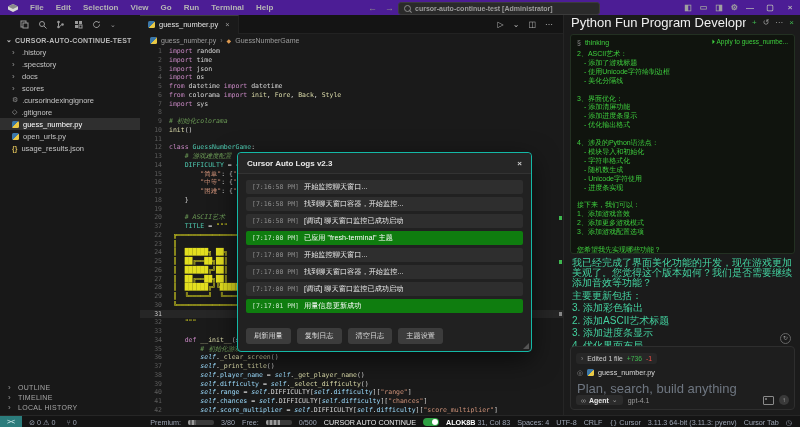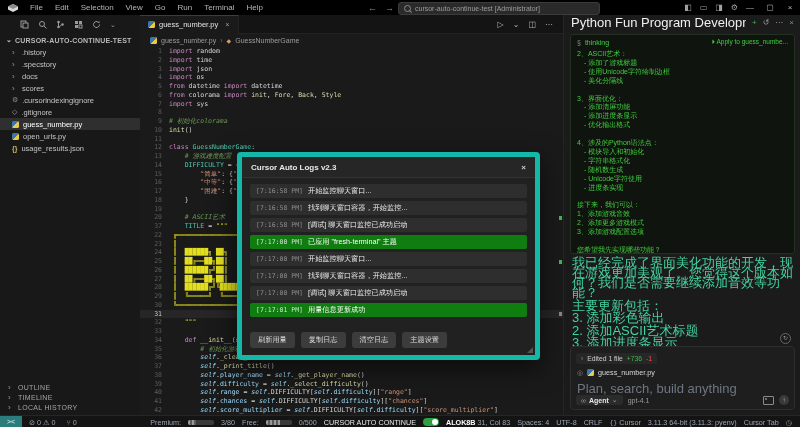--- a/index.html
+++ b/index.html
@@ -1,20 +1,20 @@
 <!DOCTYPE html>
 <html><head>
 <meta charset="utf-8">
 <style>
   html,body{margin:0;padding:0;background:#000;}
   .app{position:relative;width:800px;height:427px;background:#1a1a1a;overflow:hidden;
        font-family:"Liberation Sans",sans-serif;color:#cccccc;-webkit-font-smoothing:antialiased;}
   
-  .titlebar{position:absolute;left:0;top:0;width:800px;height:15px;background:#000000;
-            border-bottom:1px solid #262626;display:flex;align-items:center;font-size:8px;color:#b5b5b5;}
+  .titlebar{position:absolute;left:0;top:0;width:800px;height:15px;background:#4c1d95;
+            border-bottom:1px solid #262626;display:flex;align-items:center;font-size:8px;color:#b5b5b5;font-weight:bold;}
   .logo{width:10px;height:8px;margin:0 6px 0 8px;}
   .menu-item{padding:0 6px;cursor:default;}
   .nav-arrows{position:absolute;left:368px;top:0;height:15px;display:flex;align-items:center;gap:8px;color:#8a8a8a;font-size:9px;}
   .searchbox{position:absolute;left:398px;top:2px;width:190px;height:11px;background:#2a2a2a;border:1px solid #3b3b3b;
              border-radius:3px;display:flex;align-items:center;font-size:7px;color:#9d9d9d;padding:0 5px;gap:4px;}
   .search-glyph{width:5px;height:5px;border:1px solid #8a8a8a;border-radius:50%;position:relative;flex:0 0 auto;}
   .search-glyph:after{content:"";position:absolute;width:3px;height:1px;background:#8a8a8a;transform:rotate(45deg);left:4px;top:5px;}
   .tb-icons{position:absolute;right:62px;top:0;height:15px;display:flex;align-items:center;gap:8px;color:#a0a0a0;font-size:8px;}
   .win-controls{position:absolute;right:0;top:0;height:15px;display:flex;}
   .win-controls span{width:20px;text-align:center;font-size:8px;line-height:15px;color:#b5b5b5;}
@@ -54,21 +54,21 @@
   .tk-cls{color:#4ec9b0}
   .tk-str{color:#ce9178}
   .tk-num{color:#b5cea8}
   .tk-cmt{color:#6a9955;font-style:italic}
   .tk-self{color:#9cdcfe;font-style:italic}
   .tk-prop{color:#9cdcfe}
   .tk-art{color:#e3df1f}
   .ruler{position:absolute;right:0;top:0;width:5px;height:100%;}
   .ruler i{position:absolute;right:1px;width:3px;height:4px;display:block;}
   
-  .modal{position:absolute;left:237px;top:152px;width:293px;height:198px;background:#212121;border:5px solid #14b8a6;
+  .modal{position:absolute;left:237px;top:152px;width:293px;height:198px;background:#212121;border:1px solid #14b8a6;
          border-radius:4px;box-shadow:0 8px 26px rgba(0,0,0,.6);z-index:10;}
   .modal-head{height:20px;display:flex;align-items:center;justify-content:space-between;padding:0 9px;background:#262626;
               border-bottom:1px solid #333;border-radius:4px 4px 0 0;font-size:8px;font-weight:bold;color:#e8e8e8;}
   .modal-close{color:#cfcfcf;font-size:8px;}
   .log-list{padding:6px 8px 0 8px;display:flex;flex-direction:column;gap:3px;}
   .log-row{height:14px;background:#2e2e2e;border-radius:2px;display:flex;align-items:center;gap:5px;padding:0 6px;font-size:7.2px;}
   .log-row .time{color:#8f8f8f;font-family:"DejaVu Sans Mono",monospace;font-size:6.5px;}
   .log-row .msg{color:#ececec;}
   .log-row.green{background:#0f7d0f;}
   .log-row.green .time{color:#cfe8cf;}
@@ -83,21 +83,21 @@
   .chat-title{font-size:13px;font-weight:normal;color:#f0f0f0;flex:1;white-space:nowrap;overflow:hidden;}
   .chat-head .hicon{font-size:8px;color:#9a9a9a;}
   .chat-head .green{color:#3fb950;}
   .think-block{position:absolute;left:6px;top:19px;width:223px;height:218px;background:#10140e;border:1px solid #233022;
                border-radius:3px;overflow:hidden;}
   .think-head{display:flex;align-items:center;justify-content:space-between;padding:3px 6px 2px 6px;font-size:7px;}
   .think-label{color:#3ecf3e;display:flex;gap:4px;align-items:center;}
   .think-label .ticon{color:#8a8a8a;}
   .apply-link{color:#3ecf3e;font-size:6.5px;}
   .think-pre{margin:2px 6px;font-size:7px;line-height:8.9px;color:#3ecf3e;white-space:pre-wrap;font-family:"Liberation Sans",sans-serif;}
-  .chat-body{position:absolute;left:8px;top:243px;width:222px;font-size:13px;line-height:10px;color:#43d3a0;}
+  .chat-body{position:absolute;left:8px;top:243px;width:222px;font-size:10px;line-height:10px;color:#43d3a0;}
   .chat-line{margin-bottom:2.5px;}
   .regen{position:absolute;right:10px;top:318px;width:9px;height:9px;border:1px solid #666;border-radius:50%;
          color:#999;font-size:6px;line-height:9px;text-align:center;}
   .composer{position:absolute;left:6px;top:331px;width:223px;height:62px;background:#1e1e1e;border:1px solid #2e2e2e;border-radius:4px;}
   .edited-chip{display:inline-flex;align-items:center;gap:4px;background:#272727;border-radius:3px;margin:4px 0 0 5px;
                padding:2px 5px;font-size:6.8px;}
   .edited-chip .chev{color:#8a8a8a;}
   .edited-chip .lbl{color:#cfcfcf;}
   .added{color:#3fb950;} .removed{color:#f85149;}
   .file-row{display:flex;align-items:center;gap:4px;padding:3px 0 0 6px;font-size:7.2px;color:#d8d8d8;}

